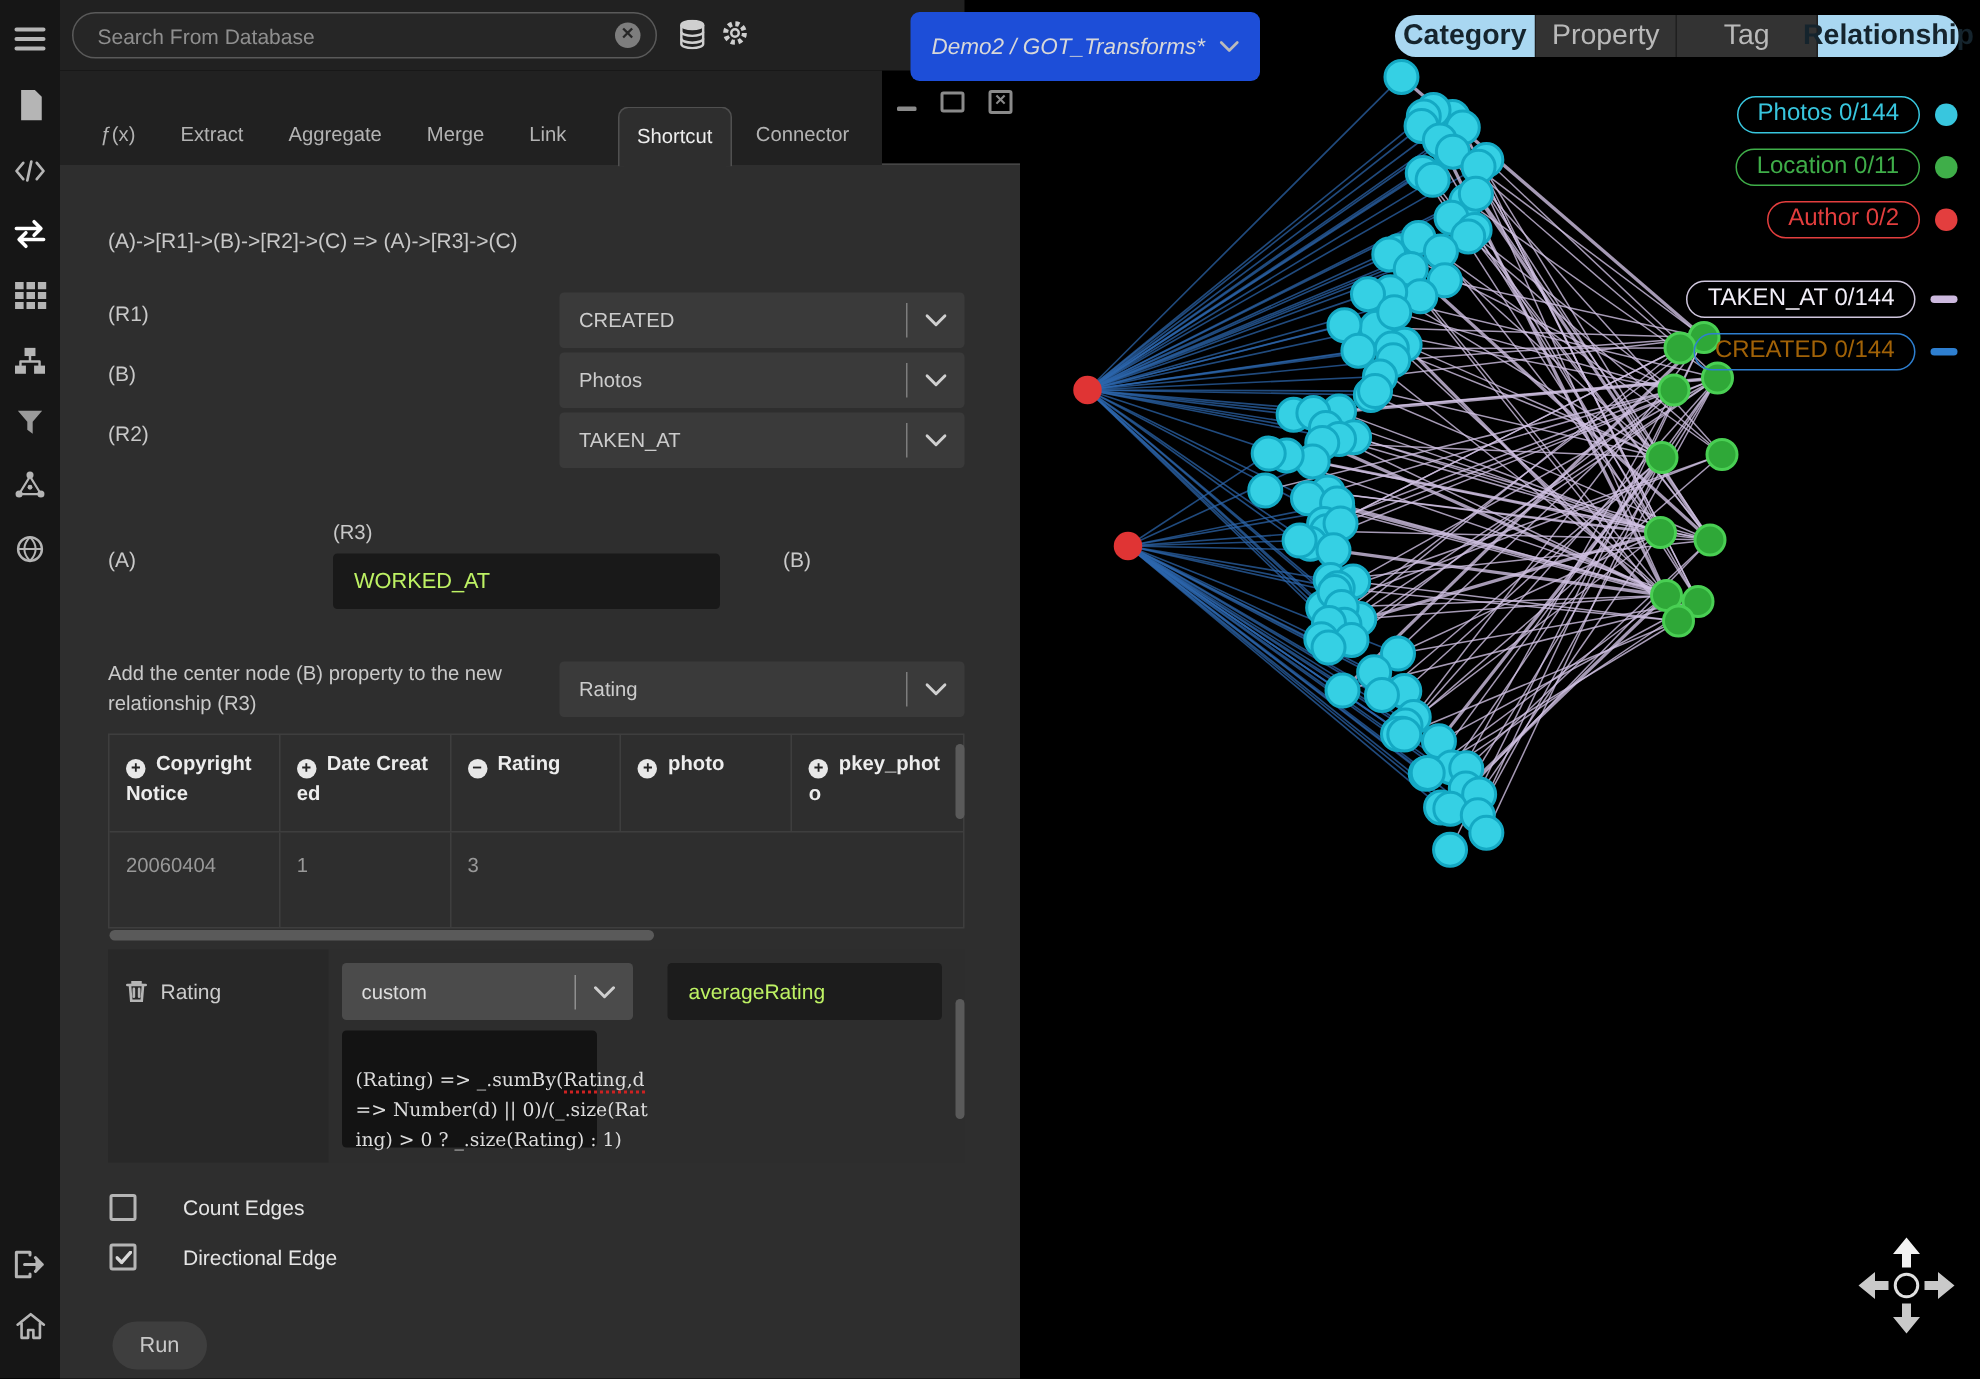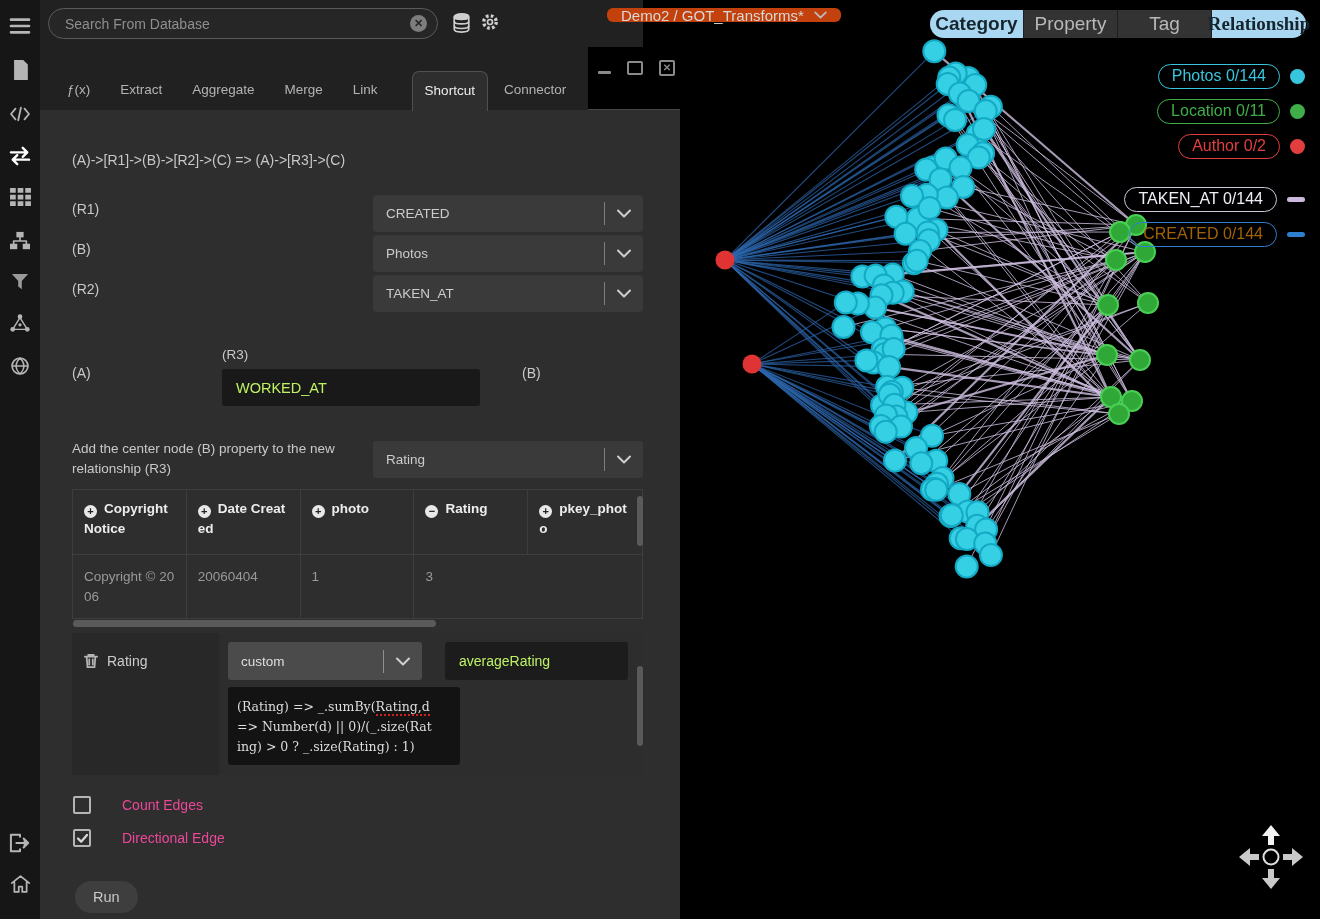--- a/index.html
+++ b/index.html
@@ -58,46 +58,46 @@
   .hscroll-thumb{position:absolute;left:33px;top:619px;width:363px;height:7px;border-radius:4px;background:#5a5a5a;cursor:pointer;}
   .vscroll-thumb{position:absolute;width:6px;border-radius:3px;background:#5a5a5a;cursor:pointer;}
 
   
   .editor{position:absolute;left:32px;top:632px;width:571px;height:142px;background:#2d2d2d;}
   .editor-left{position:absolute;left:0;top:0;width:147px;height:142px;background:#282828;}
   .ed-label{position:absolute;left:12px;top:20px;color:#cccccc;font-size:14px;display:flex;align-items:center;gap:9px;}
   .ed-label svg{stroke:#b5b5b5;fill:none;stroke-width:2;stroke-linecap:round;}
   .dd.light{background:#4b4b4b;}
   .dd.light .dd-chev{border-left-color:#8f8f8f;}
-  .code-box{position:absolute;left:156px;top:54px;width:232px;height:78px;background:#131313;border-radius:3px;
-      font-family:"DejaVu Serif",serif;font-size:12.5px;color:#dddddd;padding:10px 9px;box-sizing:border-box;line-height:1.6;}
+  .code-box{position:absolute;left:156px;top:54px;width:170px;height:78px;background:#131313;border-radius:3px;
+      font-family:"DejaVu Serif",serif;font-size:12.5px;color:#dddddd;padding:23px 9px;box-sizing:border-box;line-height:1.6;}
   .code-line{white-space:nowrap;}
   .sq{border-bottom:2px dotted #cc2222;}
 
   
   .cb-row{position:absolute;left:33px;display:flex;align-items:center;cursor:pointer;}
   .cb-box{width:14px;height:14px;border:2px solid #b5b5b5;border-radius:2px;display:flex;align-items:center;justify-content:center;}
   .cb-box svg{stroke:#d8d8d8;fill:none;stroke-width:2.5;stroke-linecap:round;stroke-linejoin:round;}
-  .cb-label{color:#ec4899;font-size:14px;margin-left:31px;}
+  .cb-label{color:#e5e5e5;font-size:14px;margin-left:31px;}
   .run-btn{position:absolute;left:35px;top:880px;background:#3e3e3e;color:#c9c9c9;font-size:14.5px;
       border:none;border-radius:17px;padding:8px 18px;cursor:pointer;font-family:"Liberation Sans",sans-serif;}
 
   
-  .doc-title{position:absolute;left:607px;top:8px;height:14px;background:#c2410c;border-radius:6px;z-index:10;
-      display:flex;align-items:center;gap:10px;padding:0 14px;cursor:pointer;}
+  .doc-title{position:absolute;left:607px;top:8px;height:46px;background:#1d4ed8;border-radius:6px;z-index:10;
+      display:flex;align-items:center;gap:10px;padding:0 14px;cursor:pointer;font-style:italic;}
   .doc-title span{color:#d8d8d8;font-size:15px;}
   .doc-title svg{stroke:#bbbbbb;fill:none;stroke-width:2;stroke-linecap:round;stroke-linejoin:round;}
 
   .view-tabs{position:absolute;left:930px;top:10px;height:28px;display:flex;z-index:10;}
   .vtab{width:94px;height:28px;display:flex;align-items:center;justify-content:center;font-size:19px;
       background:#333333;color:#b9b9b9;cursor:pointer;border-right:1px solid #1f1f1f;box-sizing:border-box;}
   .vtab:last-child{border-right:none;}
   .vtab.active{background:#a9d7f1;color:#15242d;font-weight:600;}
   .vtab:first-child{border-radius:14px 0 0 14px;}
-  .vtab:last-child{border-radius:0 14px 14px 0;font-family:Liberation Serif, serif;}
+  .vtab:last-child{border-radius:0 14px 14px 0;}
 
   
   .graph-pane{position:absolute;left:680px;top:0;width:640px;height:919px;background:#000;}
   .graph-svg{position:absolute;left:0;top:0;}
   .legend{position:absolute;top:64px;right:15px;display:flex;flex-direction:column;gap:10px;align-items:flex-end;z-index:5;}
   .legend-row{display:flex;align-items:center;gap:10px;cursor:pointer;}
   .legend-row.legend-gap{margin-top:18px;}
   .legend-pill{border:1.5px solid;border-radius:13px;padding:2px 13px 3px;font-size:16px;white-space:nowrap;}
   .legend-swatch.dot{width:15px;height:15px;border-radius:50%;}
   .legend-swatch.dash{width:18px;height:5px;border-radius:2.5px;}
@@ -264,26 +264,25 @@
         <svg width="14" height="9" viewBox="0 0 14 9">
           <path d="M1 1.5 7 7.5 13 1.5"></path>
         </svg>
       </span>
   </div>
 
   <div class="ptable" style="top:379px">
       <div class="trow thead">
         <div class="tcell"><span class="hicon">+</span>Copyright Notice</div>
         <div class="tcell"><span class="hicon">+</span>Date Created</div>
+        <div class="tcell"><span class="hicon">−</span>Rating</div>
         <div class="tcell"><span class="hicon">+</span>photo</div>
-        <div class="tcell"><span class="hicon">−</span>Rating</div>
         <div class="tcell"><span class="hicon">+</span>pkey_photo</div>
       </div>
       <div class="trow tbody">
-        <div class="tcell">Copyright © 2006</div>
         <div class="tcell">20060404</div>
         <div class="tcell">1</div>
         <div class="tcell">3</div>
       </div>
     </div>
   <div class="hscroll-thumb" style="top:510px"></div>
   <div class="vscroll-thumb" style="left:597px;top:386px;height:50px"></div>
 
   <div class="editor" style="top:523px">
     <div class="editor-left"></div>

